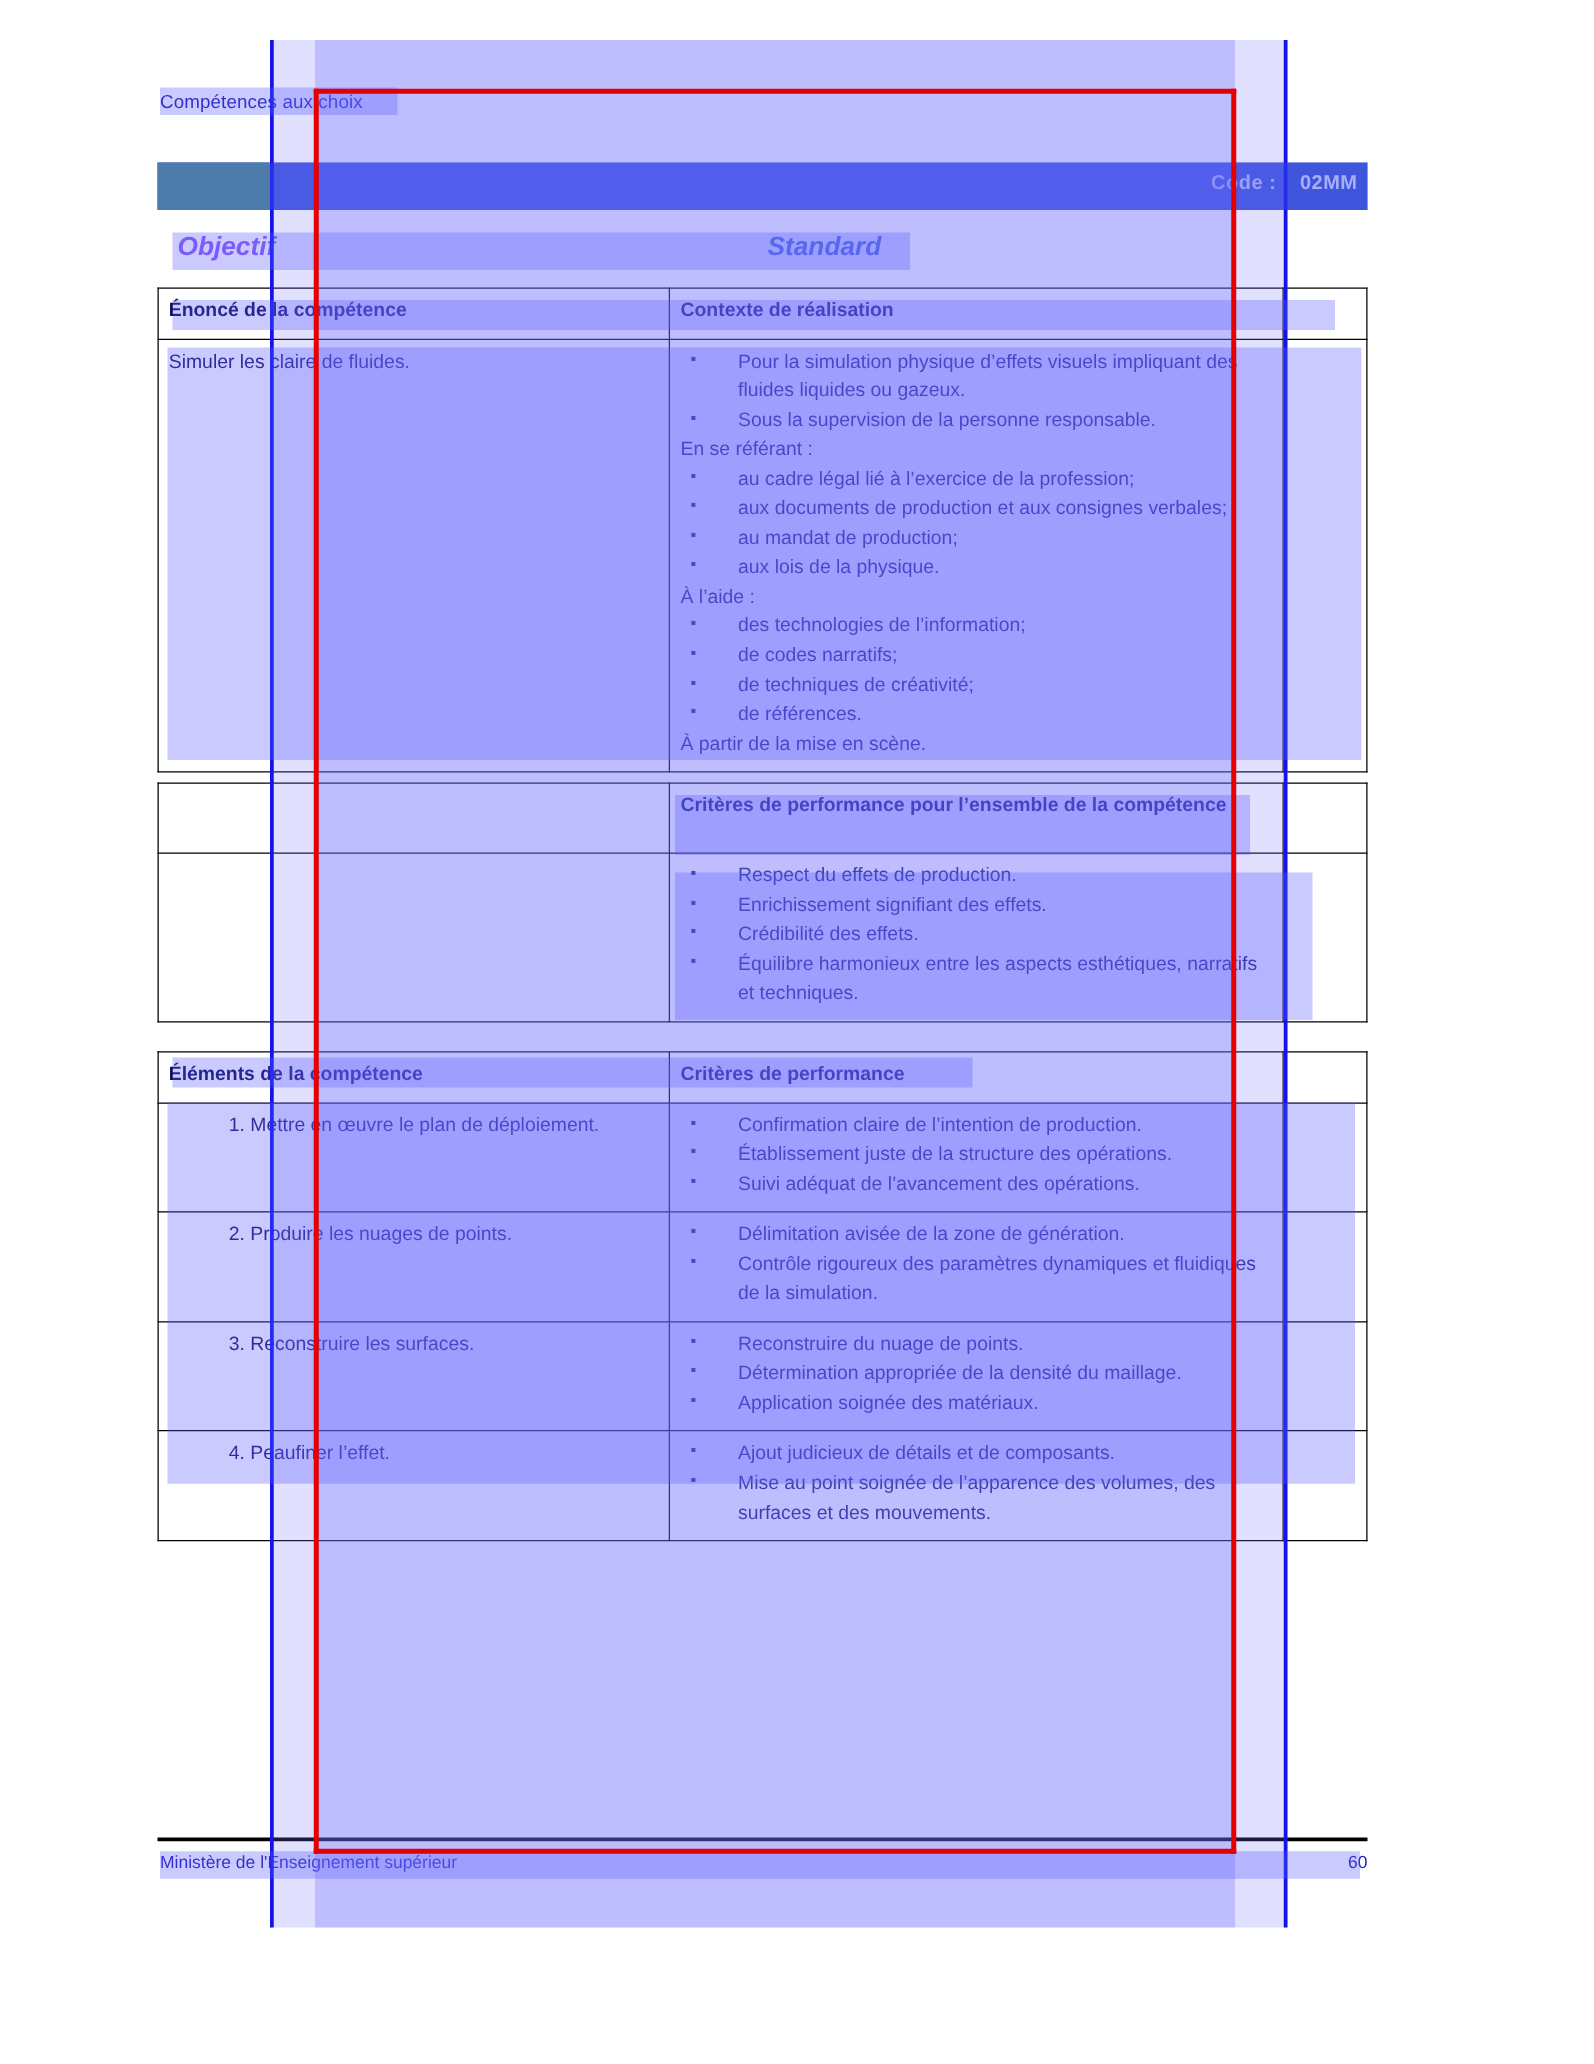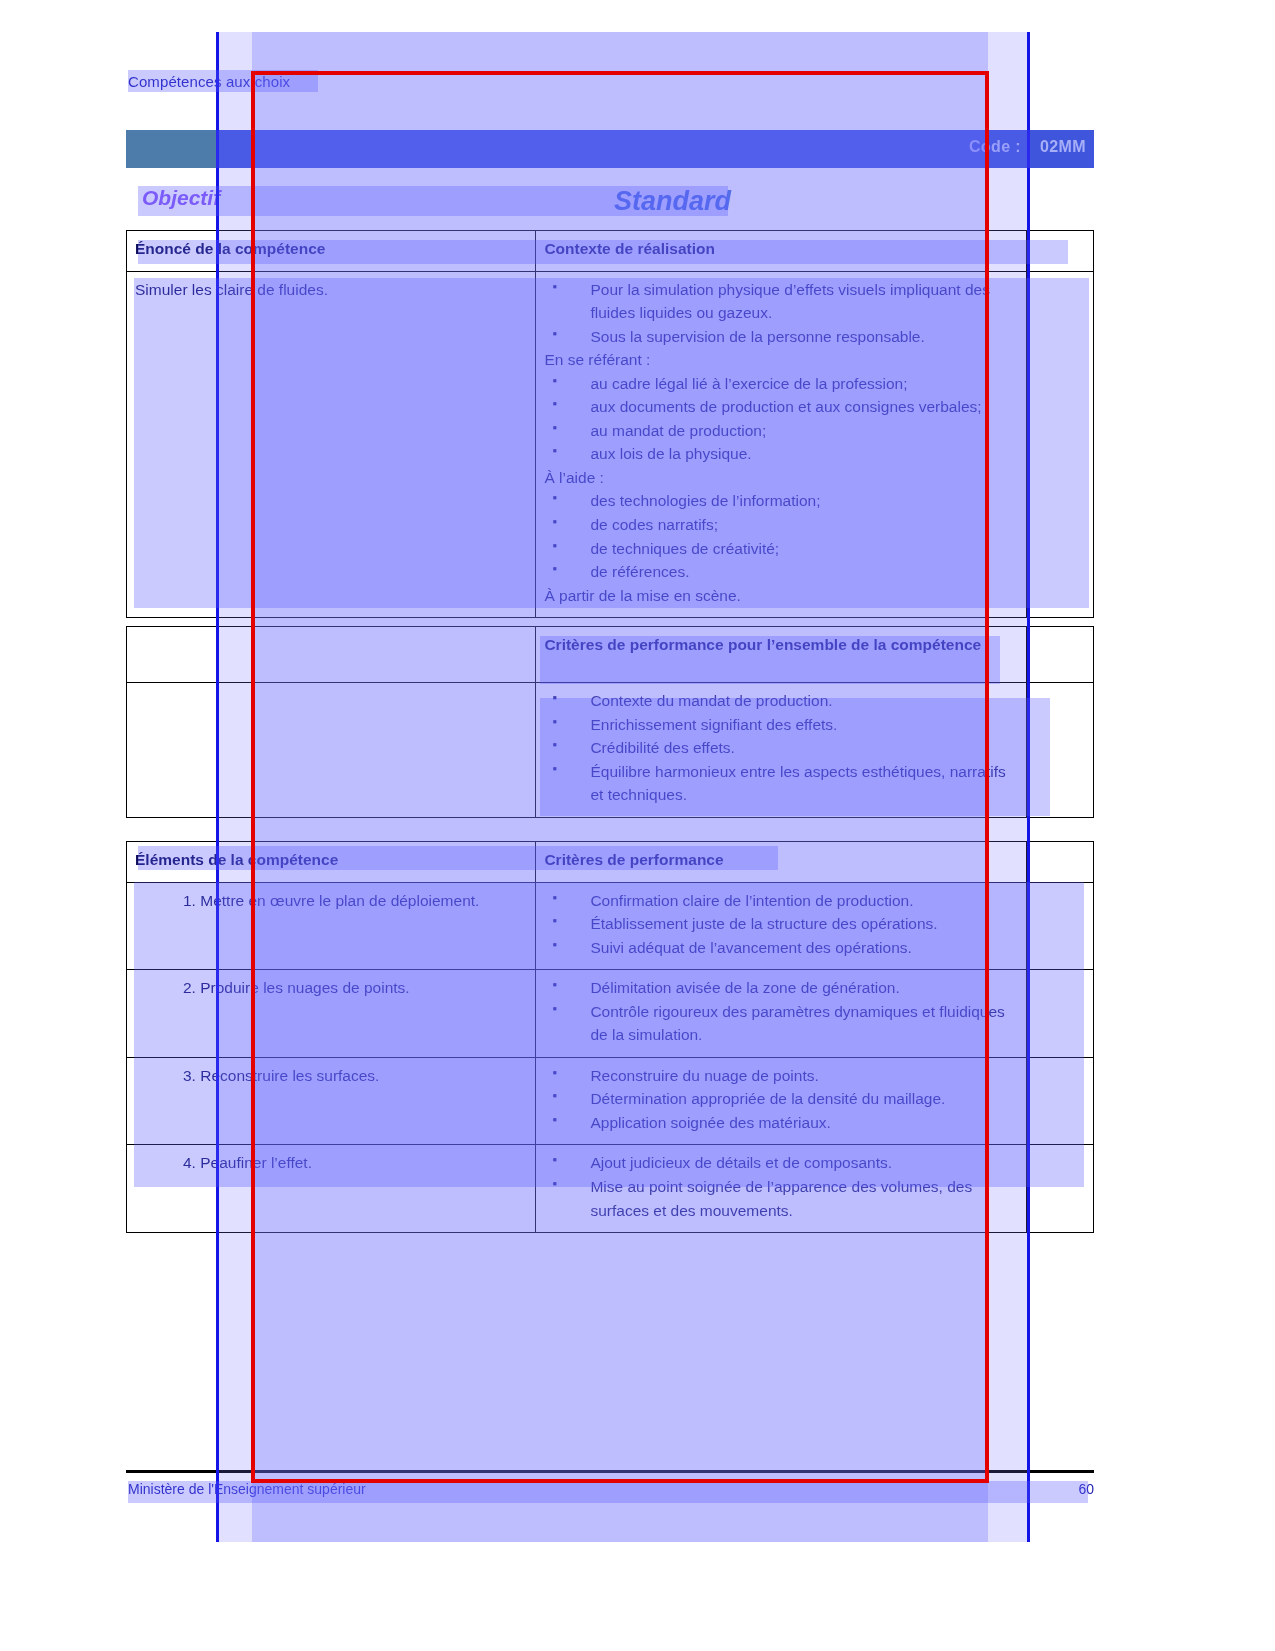--- a/index.html
+++ b/index.html
@@ -74,21 +74,21 @@
 
   .objstd{
     position:absolute; left:126px; top:186px; width:968px; height:30px;
   }
   .objstd .obj{
     position:absolute; left:16px; top:0;
     font-style:italic; font-weight:bold; font-size:21px; color:#8b5cf6;
   }
   .objstd .std{
     position:absolute; left:488px; top:0;
-    font-style:italic; font-weight:bold; font-size:27px; color:#3b6fd4;
+    font-style:italic; font-weight:bold; font-size:21px; color:#3b6fd4;
   }
 
   table.doc{
     position:absolute; left:126px; width:968px;
     border-collapse:collapse;
     table-layout:fixed;
   }
   table.doc td{
     border:1px solid #000000;
     vertical-align:top;
@@ -196,21 +196,21 @@
       <td class="c1" style="height:56px;"></td>
       <td class="c2">
         <div class="hdr">Critères de performance pour l’ensemble de la compétence</div>
       </td>
       <td class="c3"></td>
     </tr>
     <tr>
       <td class="c1"></td>
       <td class="c2">
         <ul class="bul">
-          <li>Contexte du mandat de production.</li>
+          <li>Respect du effets de production.</li>
           <li>Enrichissement signifiant des effets.</li>
           <li>Crédibilité des effets.</li>
           <li>Équilibre harmonieux entre les aspects esthétiques, narratifs et techniques.</li>
         </ul>
       </td>
       <td class="c3"></td>
     </tr>
   </tbody>
     </table>
 

